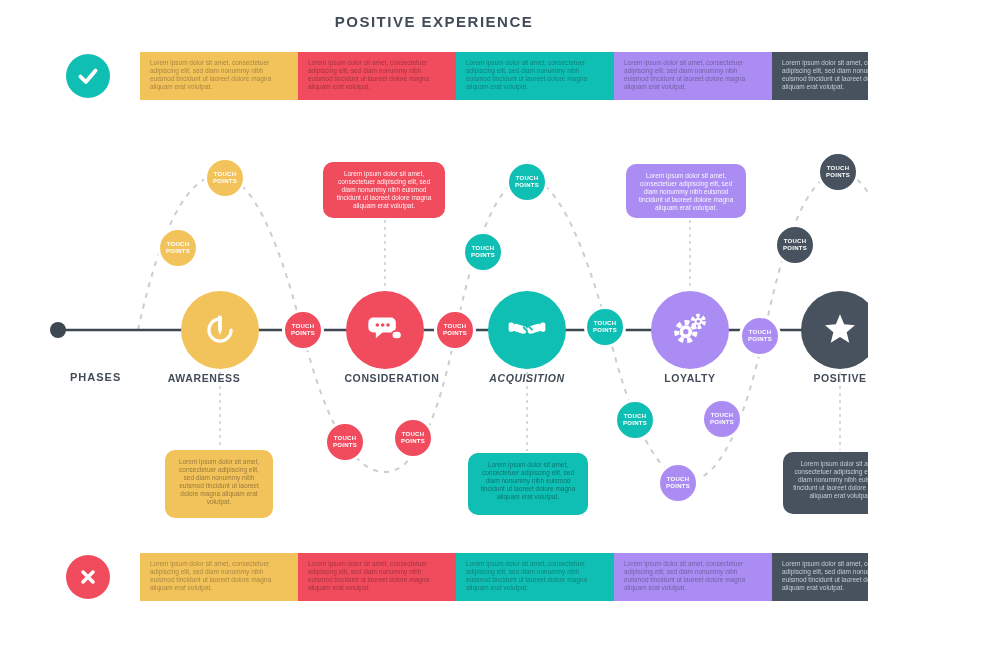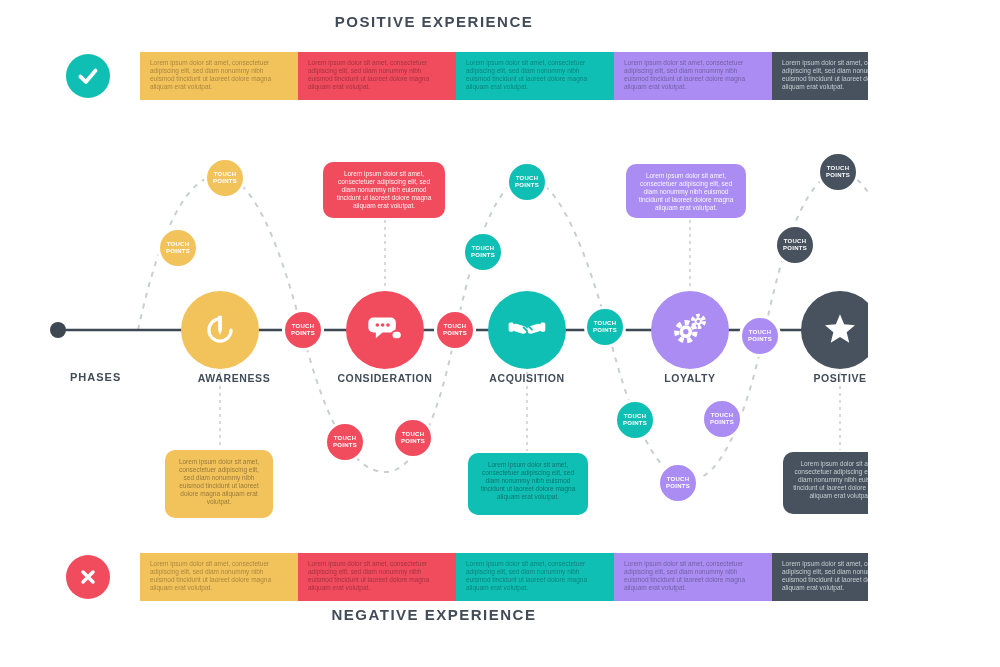--- a/index.html
+++ b/index.html
@@ -50,21 +50,20 @@
     <line x1="385" y1="220" x2="385" y2="289" stroke="#c9ced3" stroke-width="1.5" stroke-dasharray="3 4"></line>
     <line x1="527" y1="372" x2="527" y2="451" stroke="#c9ced3" stroke-width="1.5" stroke-dasharray="3 4"></line>
     <line x1="690" y1="220" x2="690" y2="289" stroke="#c9ced3" stroke-width="1.5" stroke-dasharray="3 4"></line>
     <line x1="840" y1="372" x2="840" y2="450" stroke="#c9ced3" stroke-width="1.5" stroke-dasharray="3 4"></line>
     <line x1="58" y1="330" x2="942" y2="330" stroke="#3d4852" stroke-width="2.5"></line>
     <circle cx="58" cy="330" r="8" fill="#3d4852"></circle>
     <circle cx="942" cy="330" r="8" fill="#3d4852"></circle>
   </svg>
 
   <div class="title" id="title-top">POSITIVE EXPERIENCE</div>
-  <div class="title" id="title-bottom">NEGATIVE EXPERIENCE</div>
 
   <div class="legend-badge bg-teal" style="top:54px;">
     <svg width="26" height="26" viewBox="0 0 24 24">
       <path d="M5 12.5 L10 17.5 L19 7" stroke="#fff" stroke-width="3.5" fill="none" stroke-linecap="round" stroke-linejoin="round"></path>
     </svg>
   </div>
   <div class="block bg-yellow" style="left:140px;top:52px;">Lorem ipsum dolor sit amet, consectetuer adipiscing elit, sed diam nonummy nibh euismod tincidunt ut laoreet dolore magna aliquam erat volutpat.</div>
   <div class="block bg-red" style="left:298px;top:52px;">Lorem ipsum dolor sit amet, consectetuer adipiscing elit, sed diam nonummy nibh euismod tincidunt ut laoreet dolore magna aliquam erat volutpat.</div>
   <div class="block bg-teal" style="left:456px;top:52px;">Lorem ipsum dolor sit amet, consectetuer adipiscing elit, sed diam nonummy nibh euismod tincidunt ut laoreet dolore magna aliquam erat volutpat.</div>
   <div class="block bg-purple" style="left:614px;top:52px;">Lorem ipsum dolor sit amet, consectetuer adipiscing elit, sed diam nonummy nibh euismod tincidunt ut laoreet dolore magna aliquam erat volutpat.</div>
@@ -116,23 +115,23 @@
       <circle cx="17" cy="6.8" r="2.2" fill="#fff"></circle>
       <circle cx="17" cy="6.8" r="1" fill="#aa8cf2"></circle>
     </svg>
   </div>
   <div class="phase-circle bg-dark" style="left:801px;top:291px;">
     <svg width="42" height="42" viewBox="0 0 24 24">
       <polygon points="12,3 14.35,8.76 20.56,9.22 15.80,13.24 17.29,19.28 12,16 6.71,19.28 8.20,13.24 3.44,9.22 9.65,8.76" fill="#fff"></polygon>
     </svg>
   </div>
 
-  <div class="phase-label" style="left:164px;text-align:center;">AWARENESS</div>
-  <div class="phase-label" style="left:315px;text-align:center;">CONSIDERATION</div>
-  <div class="phase-label" style="left:457px;">ACQUISITION</div>
+  <div class="phase-label" style="left:134px;text-align:center;">AWARENESS</div>
+  <div class="phase-label" style="left:322px;text-align:center;">CONSIDERATION</div>
+  <div class="phase-label" style="left:457px;font-style:italic;">ACQUISITION</div>
   <div class="phase-label" style="left:620px;">LOYALTY</div>
   <div class="phase-label" style="left:770px;">POSITIVE</div>
 
   <div class="tp bg-red" style="left:282px;top:309px;">
       <span>TOUCH POINTS</span>
     </div>
   <div class="tp bg-red" style="left:434px;top:309px;">
       <span>TOUCH POINTS</span>
     </div>
   <div class="tp bg-teal" style="left:584px;top:306px;">

